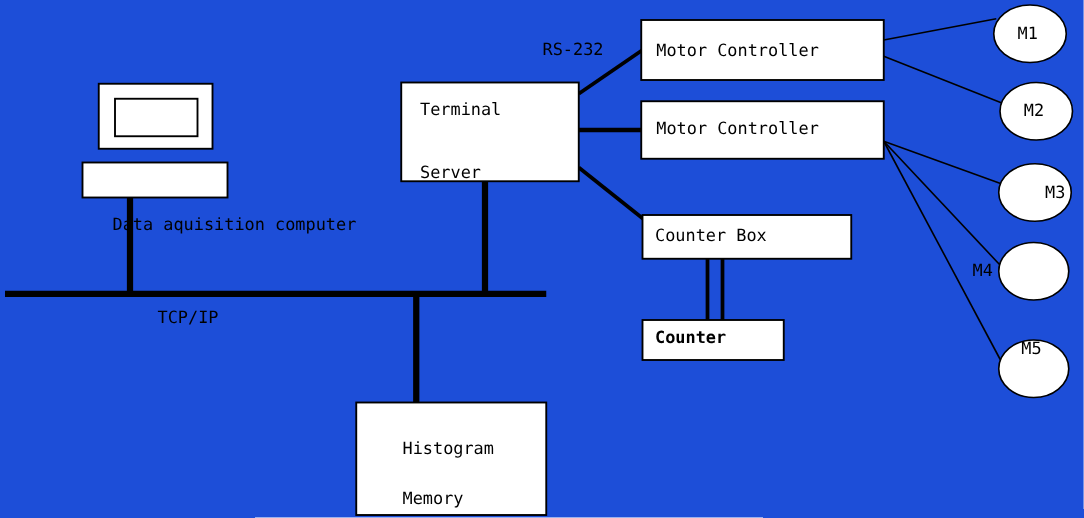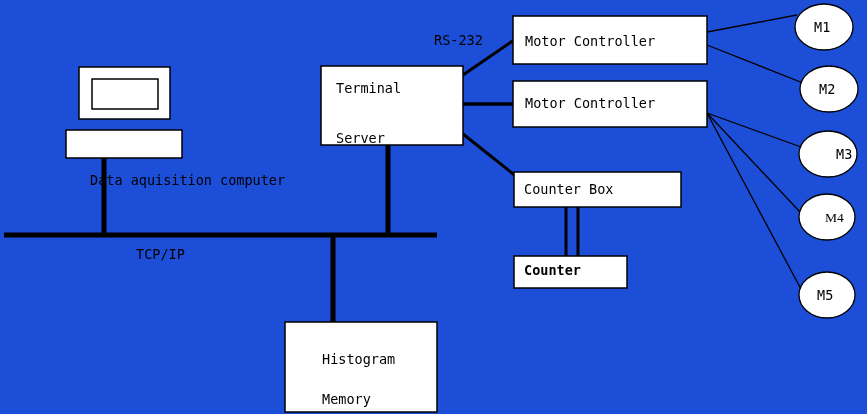--- a/index.html
+++ b/index.html
@@ -74,35 +74,35 @@
     <ellipse cx="829" cy="89" rx="29" ry="23" fill="#ffffff" stroke="#000000" stroke-width="1.3"></ellipse>
     <ellipse cx="828" cy="154" rx="29" ry="23" fill="#ffffff" stroke="#000000" stroke-width="1.3"></ellipse>
     <ellipse cx="827" cy="217" rx="28" ry="23" fill="#ffffff" stroke="#000000" stroke-width="1.3"></ellipse>
     <ellipse cx="827" cy="295" rx="28" ry="23" fill="#ffffff" stroke="#000000" stroke-width="1.3"></ellipse>
   </svg>
 
   <div class="lbl" style="left:434px; top:32px;">RS-232</div>
 
   <div class="lbl" style="left:66px; top:172px;padding-left:24px;">Data aquisition computer</div>
 
-  <div class="lbl" style="left:136px; top:246px;">TCP/IP</div>
+  <div class="lbl" style="left:126px; top:246px;">TCP/IP</div>
 
   <div class="lbl lbl-2line" style="left:336px; top:79px;text-align:center;">Terminal</div>
   <div class="lbl lbl-2line" style="left:336px; top:97px;margin-top:32px;">Server</div>
 
   <div class="lbl" style="left:525px; top:33px;">Motor Controller</div>
 
   <div class="lbl" style="left:525px; top:95px;">Motor Controller</div>
 
   <div class="lbl" style="left:524px; top:181px;">Counter Box</div>
 
   <div class="lbl" style="left:524px; top:262px;font-weight:bold;">Counter</div>
 
   <div class="lbl lbl-2line" style="left:322px; top:350px;">Histogram</div>
   <div class="lbl lbl-2line" style="left:322px; top:356px;margin-top:34px;">Memory</div>
 
   <div class="lbl" style="left:814px; top:19px;">M1</div>
   <div class="lbl" style="left:819px; top:81px;">M2</div>
   <div class="lbl" style="left:836px; top:146px;">M3</div>
-  <div class="lbl" style="left:825px; top:209px;font-family:Liberation Serif, serif;">M4</div>
-  <div class="lbl" style="left:817px; top:287px;">M5</div>
+  <div class="lbl" style="left:778px; top:209px;">M4</div>
+  <div class="lbl" style="left:817px; top:271px;">M5</div>
 
 </div>
 
 </body></html>

